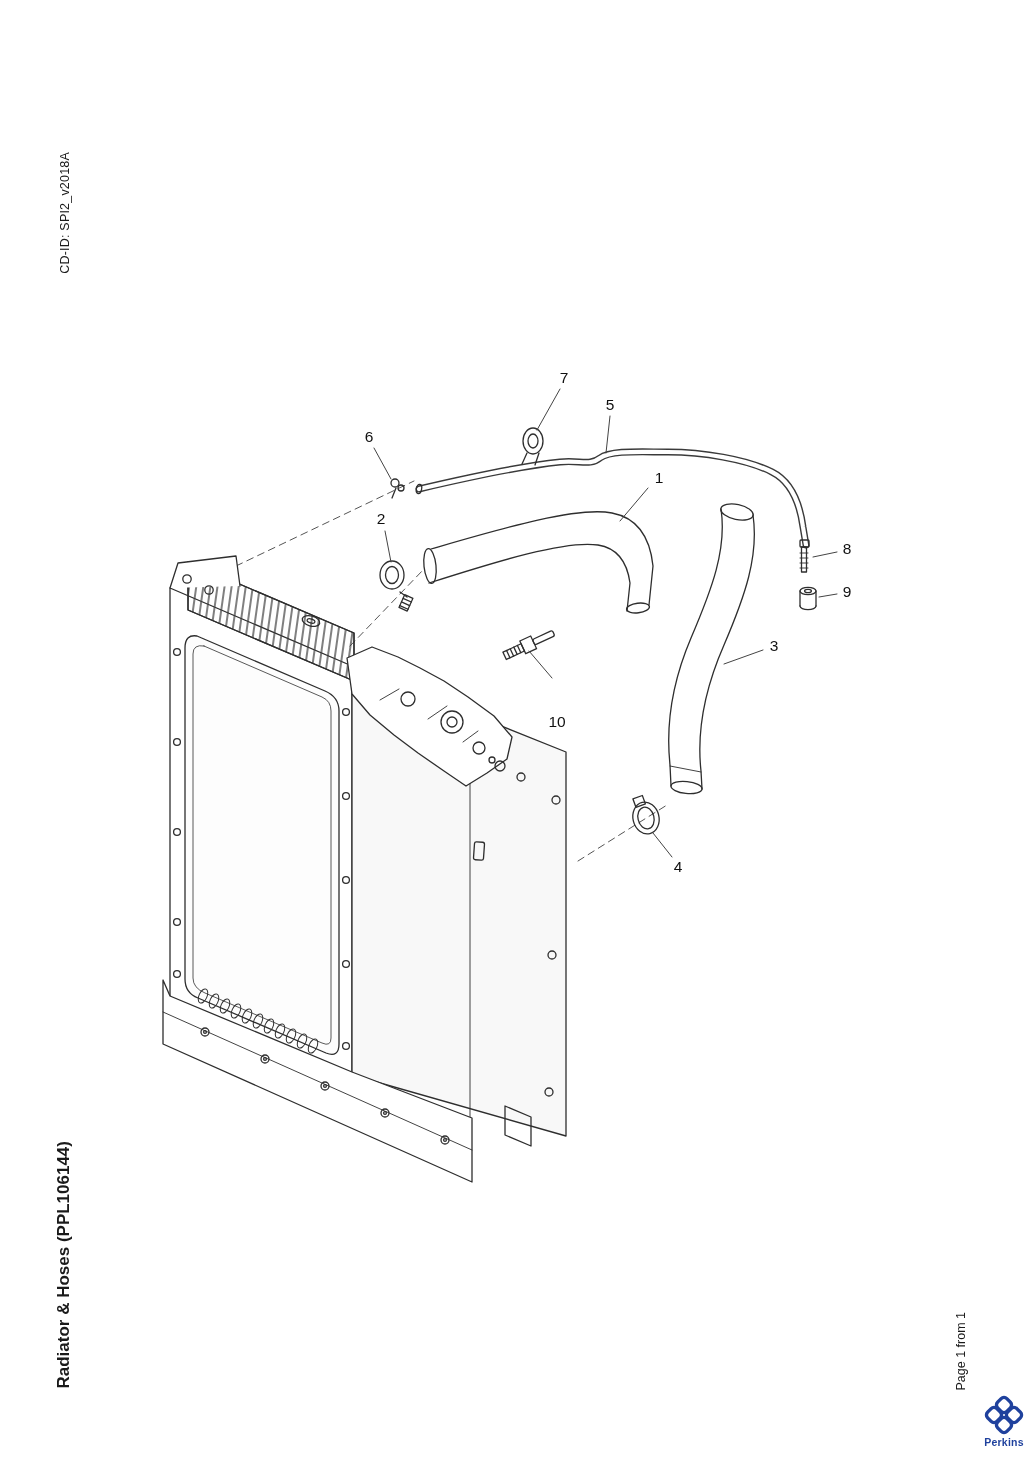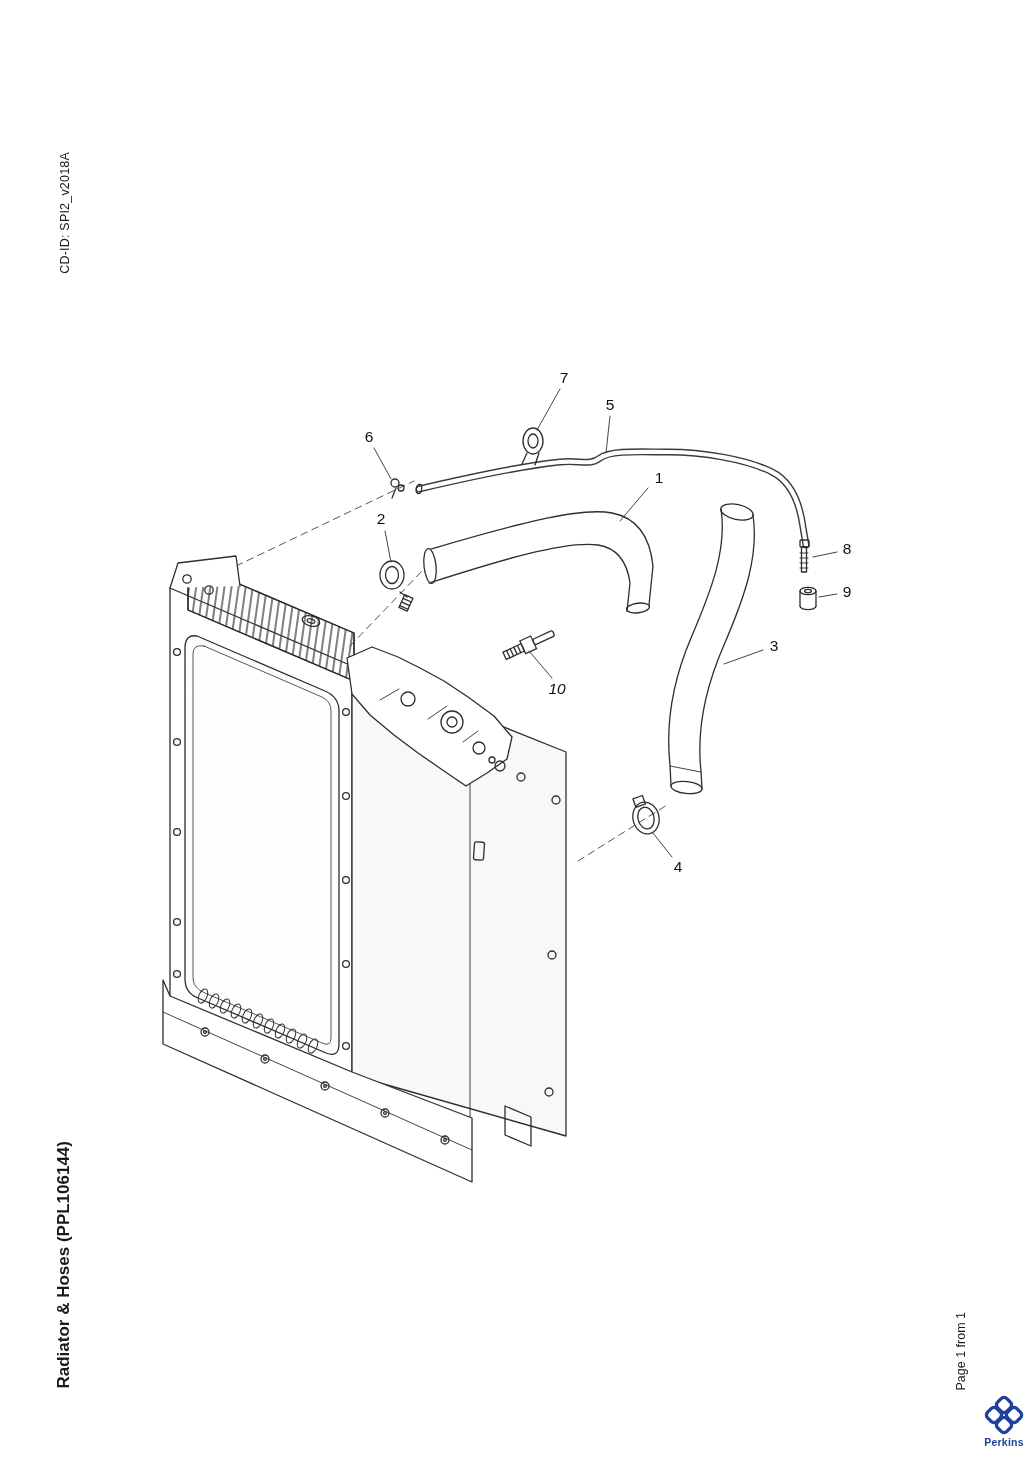--- a/index.html
+++ b/index.html
@@ -219,21 +219,21 @@
 
     <span class="callout" style="left:659px; top:478px;">1</span>
     <span class="callout" style="left:381px; top:519px;">2</span>
     <span class="callout" style="left:774px; top:646px;">3</span>
     <span class="callout" style="left:678px; top:867px;">4</span>
     <span class="callout" style="left:610px; top:405px;">5</span>
     <span class="callout" style="left:369px; top:437px;">6</span>
     <span class="callout" style="left:564px; top:378px;">7</span>
     <span class="callout" style="left:847px; top:549px;">8</span>
     <span class="callout" style="left:847px; top:592px;">9</span>
-    <span class="callout" style="left:557px; top:689px;font-style:italic;">10</span>
+    <span class="callout" style="left:557px; top:722px;">10</span>
   </div>
 
   <div class="logo">
     <svg class="logo-mark" width="44" height="42" viewBox="0 0 44 42" xmlns="http://www.w3.org/2000/svg">
       <g fill="none" stroke-width="3.4" style="stroke: rgb(31, 65, 157);">
         <rect x="-6.5" y="-6.5" width="13" height="13" rx="4" transform="translate(22,11) rotate(45)"></rect>
         <rect x="-6.5" y="-6.5" width="13" height="13" rx="4" transform="translate(12,21) rotate(45)"></rect>
         <rect x="-6.5" y="-6.5" width="13" height="13" rx="4" transform="translate(32,21) rotate(45)"></rect>
         <rect x="-6.5" y="-6.5" width="13" height="13" rx="4" transform="translate(22,31) rotate(45)"></rect>
       </g>

